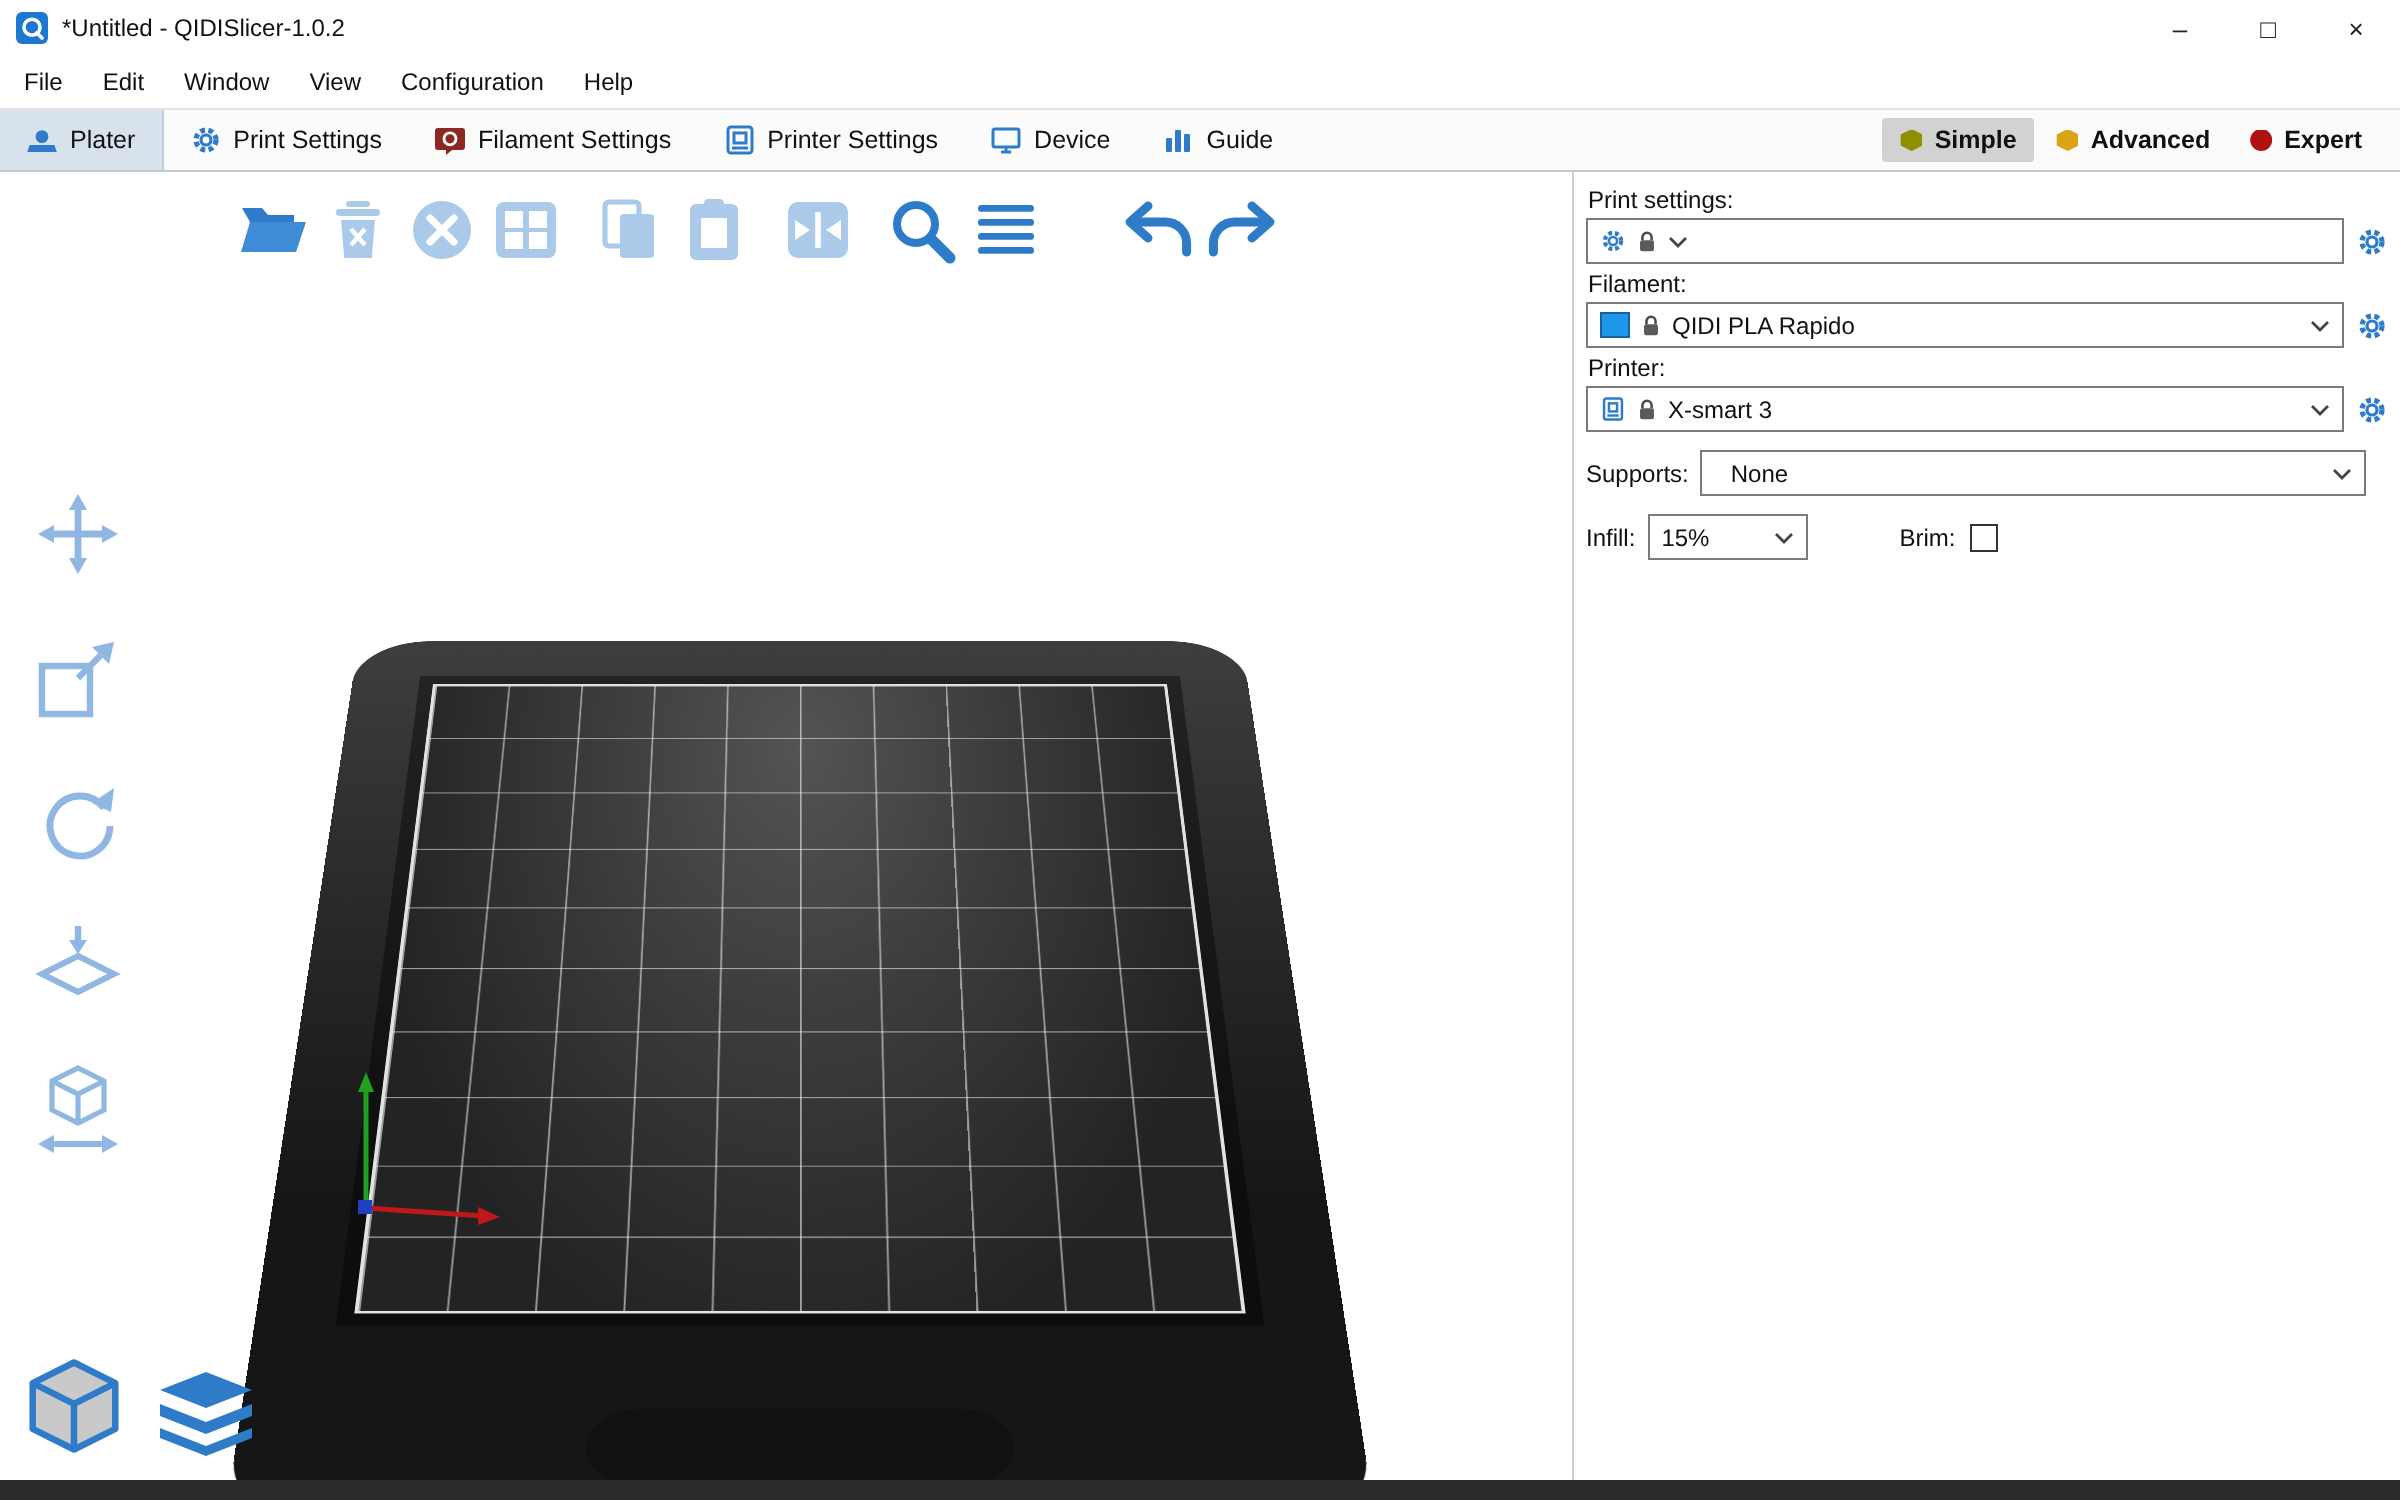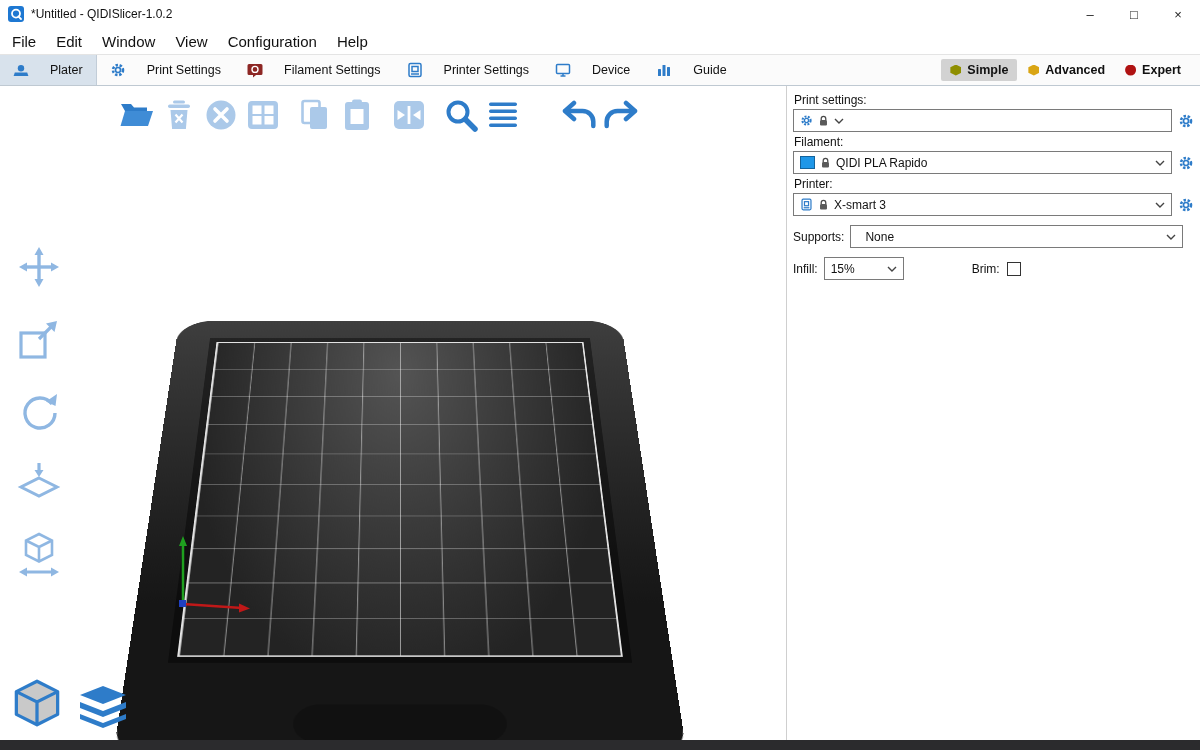--- a/index.html
+++ b/index.html
@@ -9,25 +9,25 @@
 
   
   .titlebar { height:28px; display:flex; align-items:center; padding-left:8px; background:#fff; flex:0 0 auto; }
   .app-icon { width:16px; height:16px; margin-right:7px; display:flex; }
   .title { font-size:12px; color:#111; }
   .win-controls { margin-left:auto; display:flex; height:100%; }
   .wc { width:44px; height:100%; display:flex; align-items:center; justify-content:center; font-size:13px; color:#222; cursor:pointer; }
 
   
   .menubar { height:26px; display:flex; align-items:center; padding-left:2px; background:#fff; flex:0 0 auto; }
-  .menu-item { font-size:15px; color:#111; padding:4px 10px; cursor:pointer; }
+  .menu-item { font-size:12px; color:#111; padding:4px 10px; cursor:pointer; }
 
   
   .tabbar { height:32px; display:flex; align-items:stretch; background:#fbfbfb; border-top:1px solid #e4e4e4; border-bottom:1px solid #bfc9d2; flex:0 0 auto; }
-  .tab { display:flex; align-items:center; gap:21px; padding:0 13px; font-size:12.5px; color:#111; cursor:pointer; }
+  .tab { display:flex; align-items:center; gap:6px; padding:0 13px; font-size:12.5px; color:#111; cursor:pointer; }
   .tab.active { background:#d8e2ec; border-right:1px solid #c2cdd8; }
   .tab-ico { display:flex; width:16px; height:16px; }
   .modes { margin-left:auto; display:flex; align-items:center; gap:2px; padding-right:10px;text-align:right; }
   .mode { display:flex; align-items:center; gap:6px; padding:4px 9px; font-size:12.5px; font-weight:bold; color:#111; cursor:pointer; border-radius:2px; }
   .mode.active { background:#d2d2d2; }
   .dot { width:11px; height:11px; display:inline-block; clip-path:polygon(50% 0,100% 25%,100% 75%,50% 100%,0 75%,0 25%); }
   .dot-simple { background:#8f8f00; }
   .dot-advanced { background:#d9a514; }
   .dot-expert { background:#b01212; clip-path:circle(50%); }
 
@@ -71,21 +71,21 @@
   .combo-text { flex:1 1 auto; white-space:nowrap; overflow:hidden; }
   .combo-arrow { display:flex; flex:0 0 auto; }
   .gear-btn { flex:0 0 auto; width:18px; height:18px; border:none; background:transparent; display:flex; align-items:center; justify-content:center; cursor:pointer; padding:0; }
   .swatch { width:15px; height:13px; background:#1f97e8; border:1px solid #14639c; flex:0 0 auto; }
   .ico { display:flex; flex:0 0 auto; }
 
   .row { display:flex; align-items:center; margin-top:9px; font-size:12px; color:#111; }
   .row .inline-label { margin-right:6px; }
   .combo.supports { flex:1 1 auto; margin-right:12px; }
   .combo.infill { flex:0 0 80px; }
-  .brim-label { margin-left:68px; margin-right:7px; }
+  .brim-label { margin-left:46px; margin-right:7px; }
   .checkbox { width:14px; height:14px; border:1px solid #333; background:#fff; display:inline-block; cursor:pointer; }
 
   .export-btn { flex:0 0 auto; height:27px; width:100%; border:none; background:#9db0c0; color:#eaf4fe; font-weight:bold; font-size:12.5px; font-family:inherit; cursor:pointer; }
 
   .statusstrip { flex:0 0 10px; background:#2b2b2d; width:100%; }
 </style>
 </head>
 <body>
 
 <div class="window">

